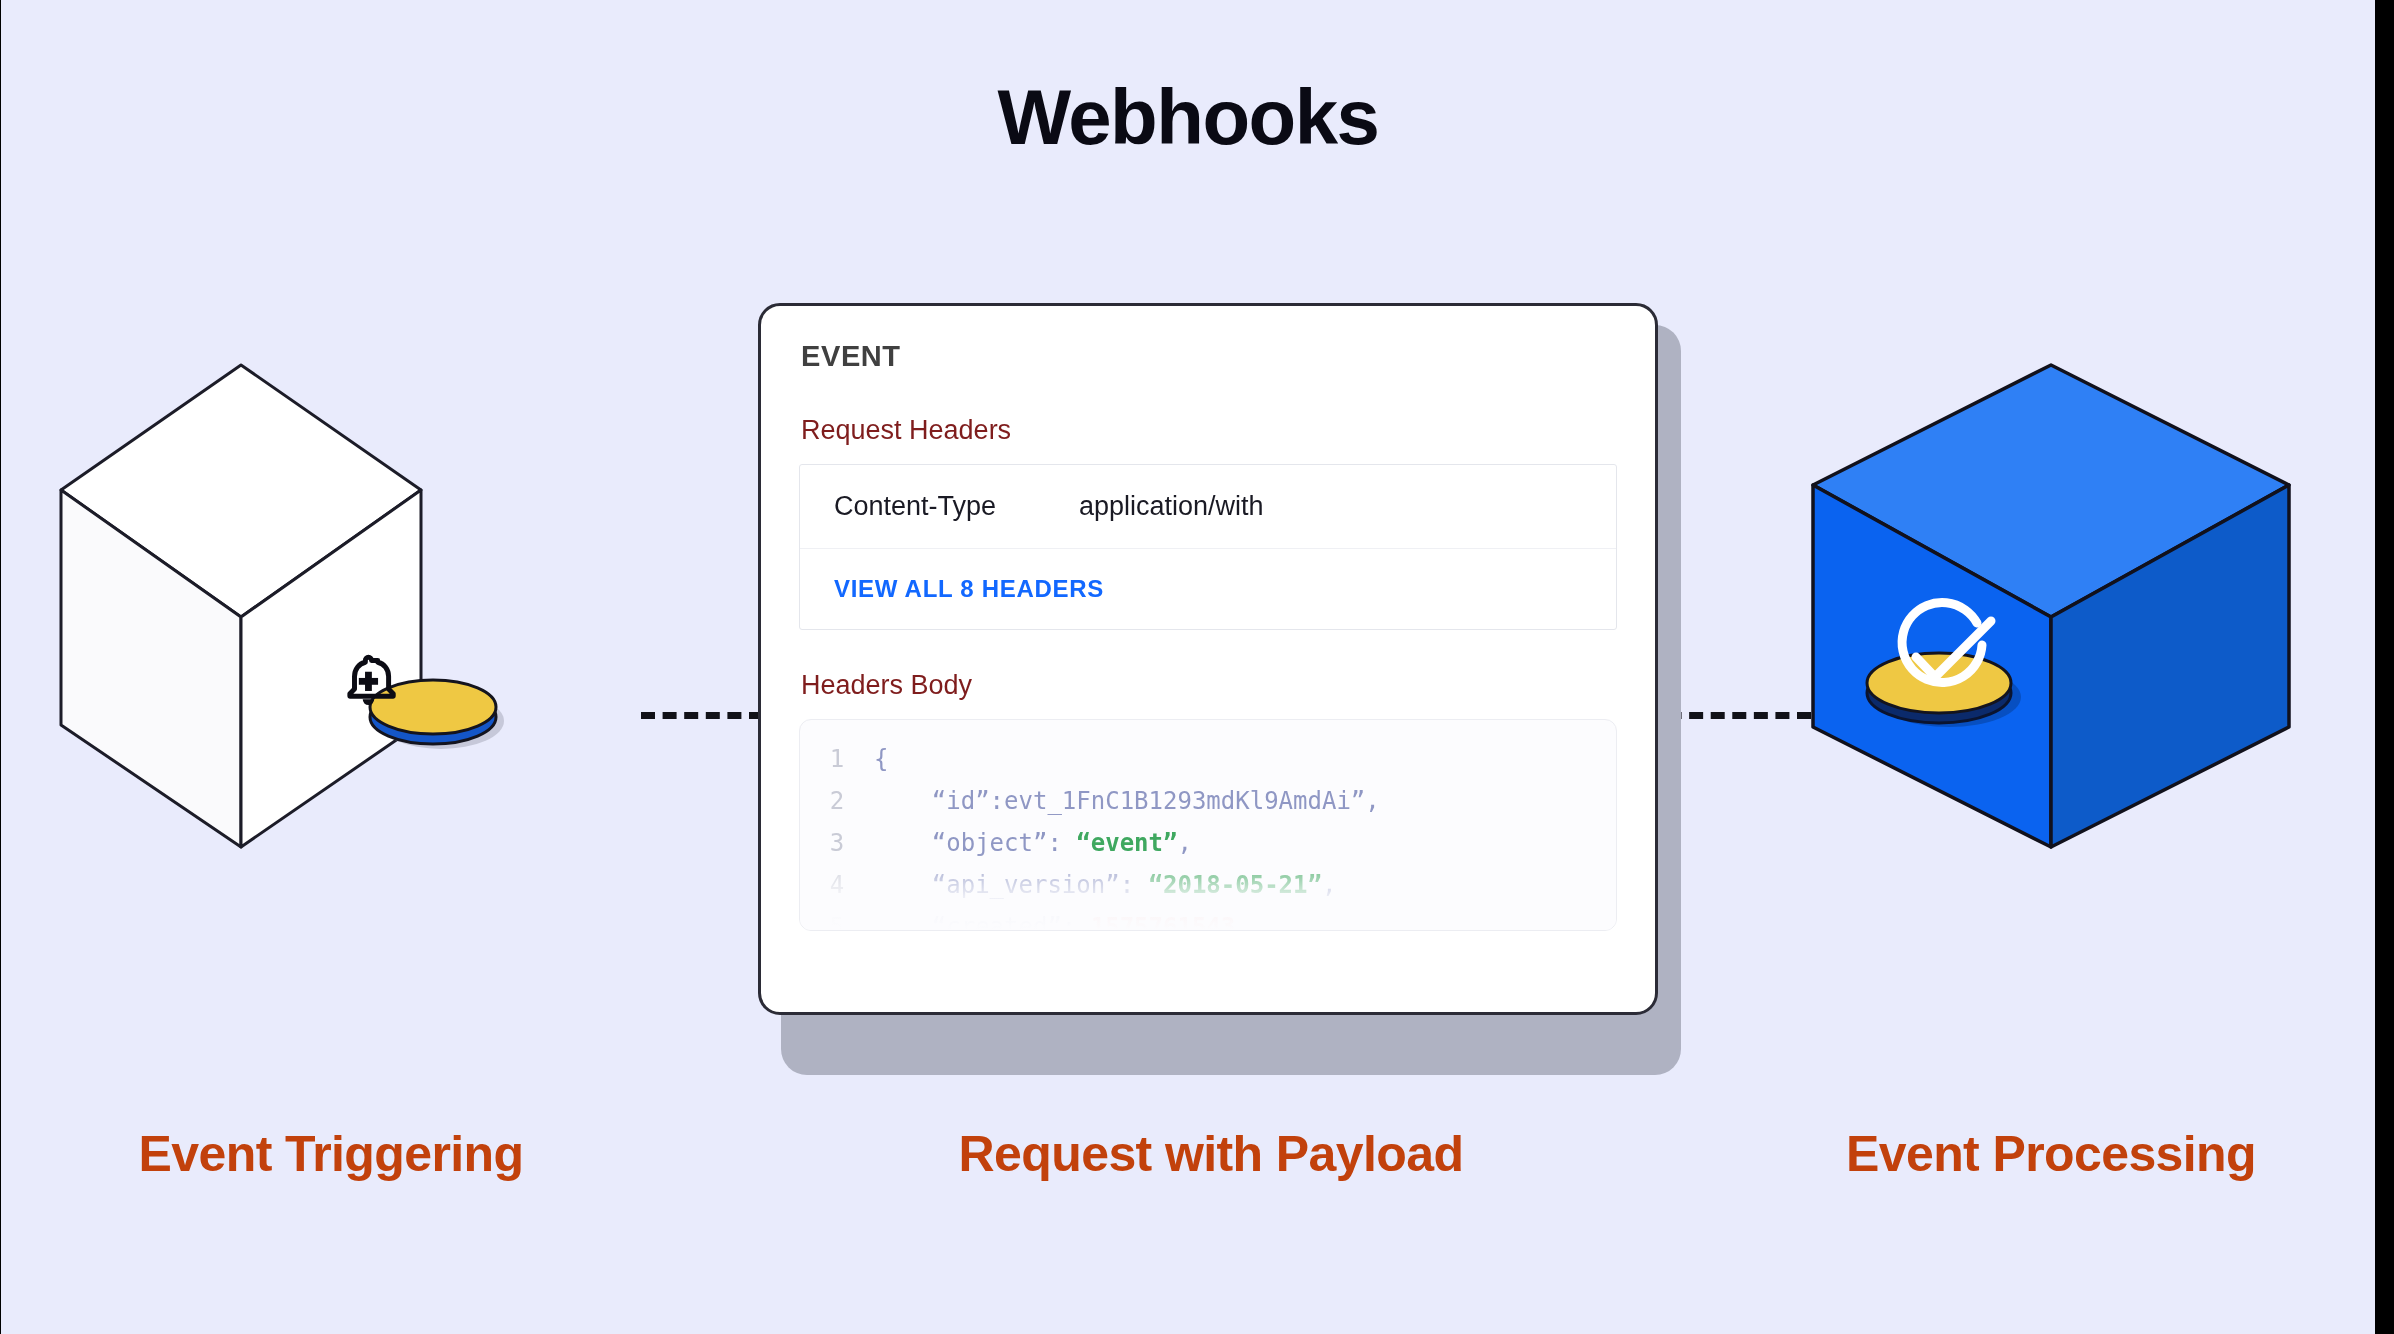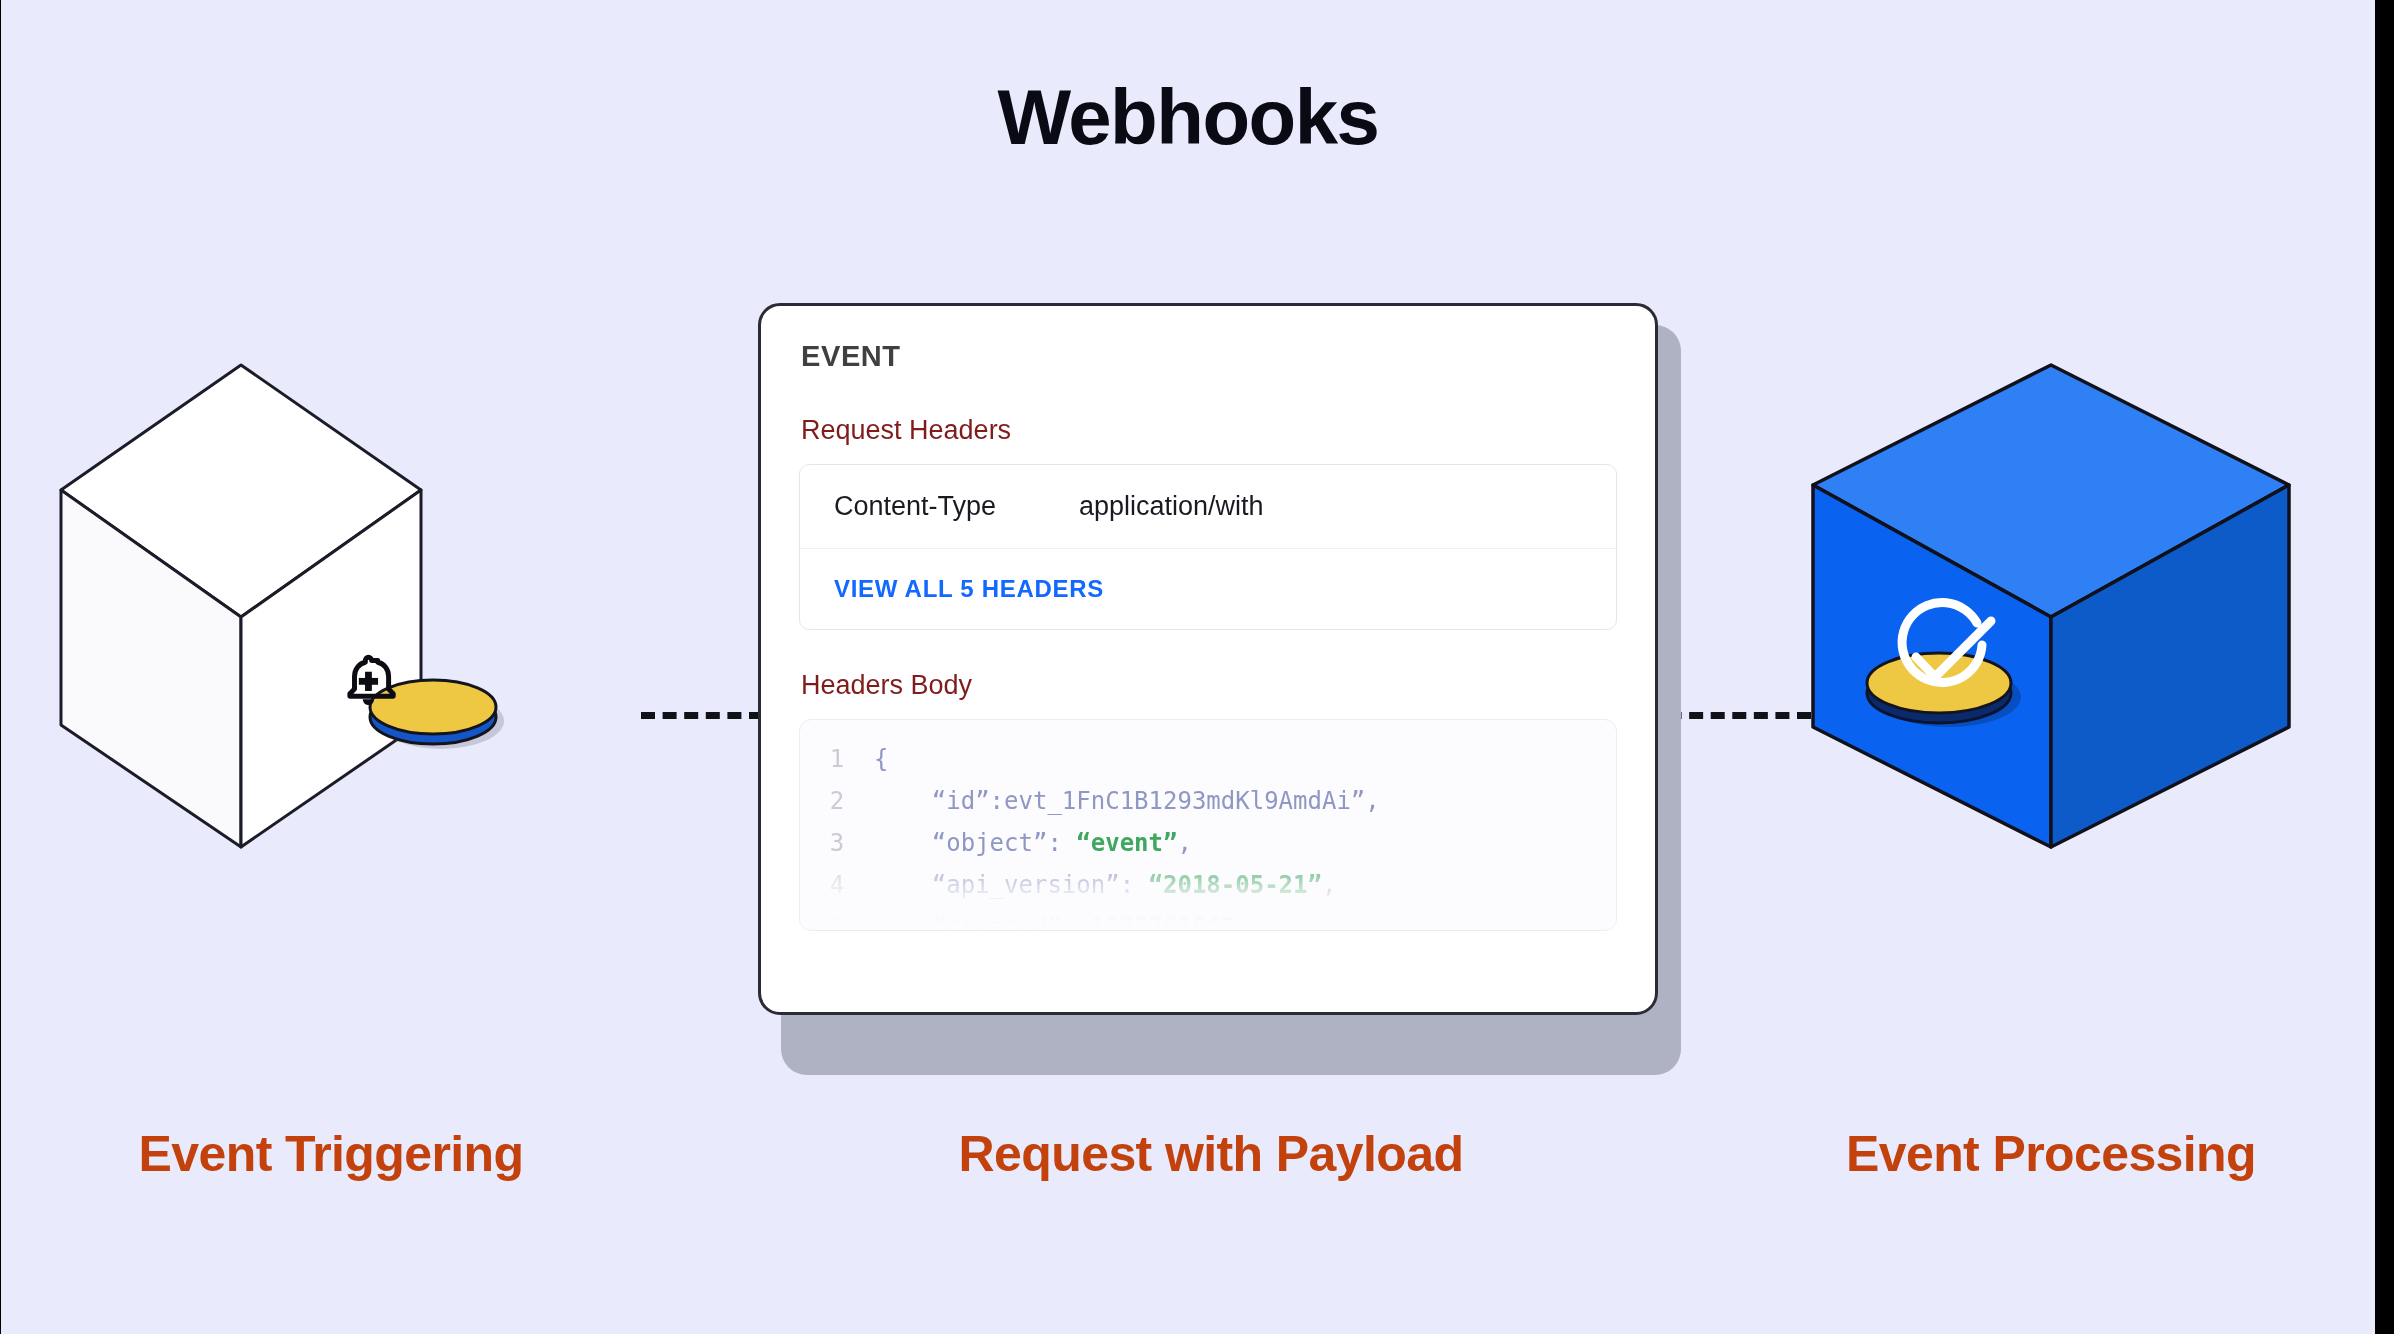--- a/index.html
+++ b/index.html
@@ -99,21 +99,21 @@
   .section-label {
     font-size: 27px;
     font-weight: 400;
     color: #7f1d1d;
     margin: 0 0 18px 2px;
   }
 
   
   #headers-table {
     border: 1.5px solid #E4E6EC;
-    border-radius: 10px;
+    border-radius: 3px;
     overflow: hidden;
     margin-bottom: 40px;
     background: #fff;
   }
   .header-row {
     display: flex;
     align-items: center;
     padding: 26px 34px;
   }
   .header-row + .header-row { border-top: 1.5px solid #EFF0F4; }
@@ -248,21 +248,21 @@
       <div id="event-label">EVENT</div>
 
       <div class="section-label">Request Headers</div>
 
       <div id="headers-table">
         <div class="header-row">
           <div class="header-key">Content-Type</div>
           <div class="header-value">application/with</div>
         </div>
         <div class="header-row">
-          <div id="view-all-headers">VIEW ALL 5 HEADERS</div>
+          <div id="view-all-headers">VIEW ALL 8 HEADERS</div>
         </div>
       </div>
 
       <div class="section-label">Headers Body</div>
 
       <div id="request-body-block">
         <div id="code-lines">
             <div class="code-line"><span class="ln">1</span><span class="code-text"><span class="tok-punct">{</span></span></div>
             <div class="code-line"><span class="ln">2</span><span class="code-text"><span class="tok-key">    “id”:evt_1FnC1B1293mdKl9AmdAi”,</span></span></div>
             <div class="code-line"><span class="ln">3</span><span class="code-text"><span class="tok-key">    “object”: </span><span class="tok-str">“event”</span><span class="tok-punct">,</span></span></div>

